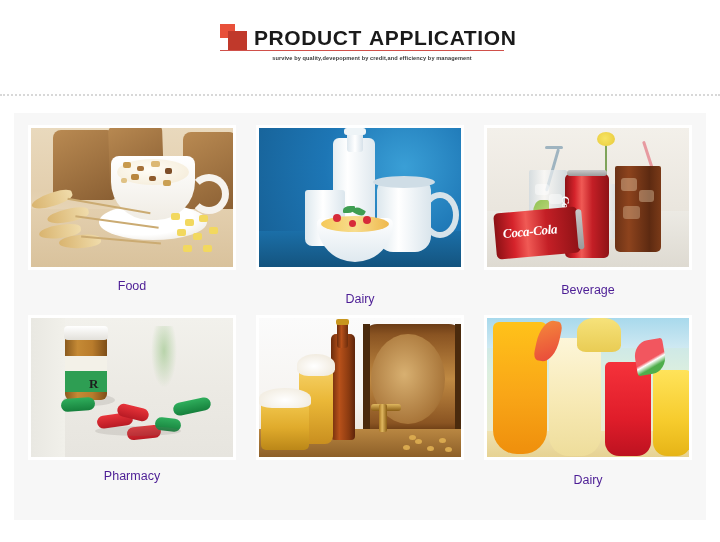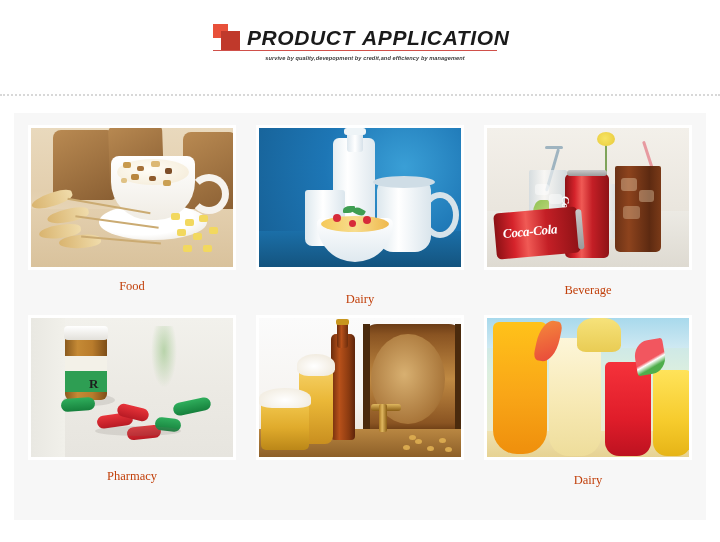--- a/index.html
+++ b/index.html
@@ -17,24 +17,23 @@
 
   
   .slide-header {
     position: absolute;
     left: 0; top: 0;
     width: 720px;
     height: 88px;
   }
   .title-block {
     position: absolute;
-    left: 213px;
+    left: 220px;
     top: 22px;
     width: 290px;
-    font-style: italic;
   }
   .title-row {
     display: flex;
     align-items: center;
     height: 30px;
   }
   .logo-mark {
     position: relative;
     width: 34px;
     height: 28px;
@@ -127,24 +126,23 @@
   .photo-inner {
     position: absolute;
     left: 3px; top: 3px;
     width: 202px;
     height: 139px;
     overflow: hidden;
   }
   .card-label {
     text-align: center;
     font-size: 12.5px;
-    color: #c2410c;
+    color: #4c1d95;
     margin-top: 9px;
     line-height: 1.2;
-    font-family: Liberation Serif, serif;
   }
   .app-card.shift-up .card-label { margin-top: 22px; }
   .app-card.shift-down .card-label { margin-top: 13px; }
 
   
   .scene { position: absolute; inset: 0; }
 
   
   .food-bg {
     background:

